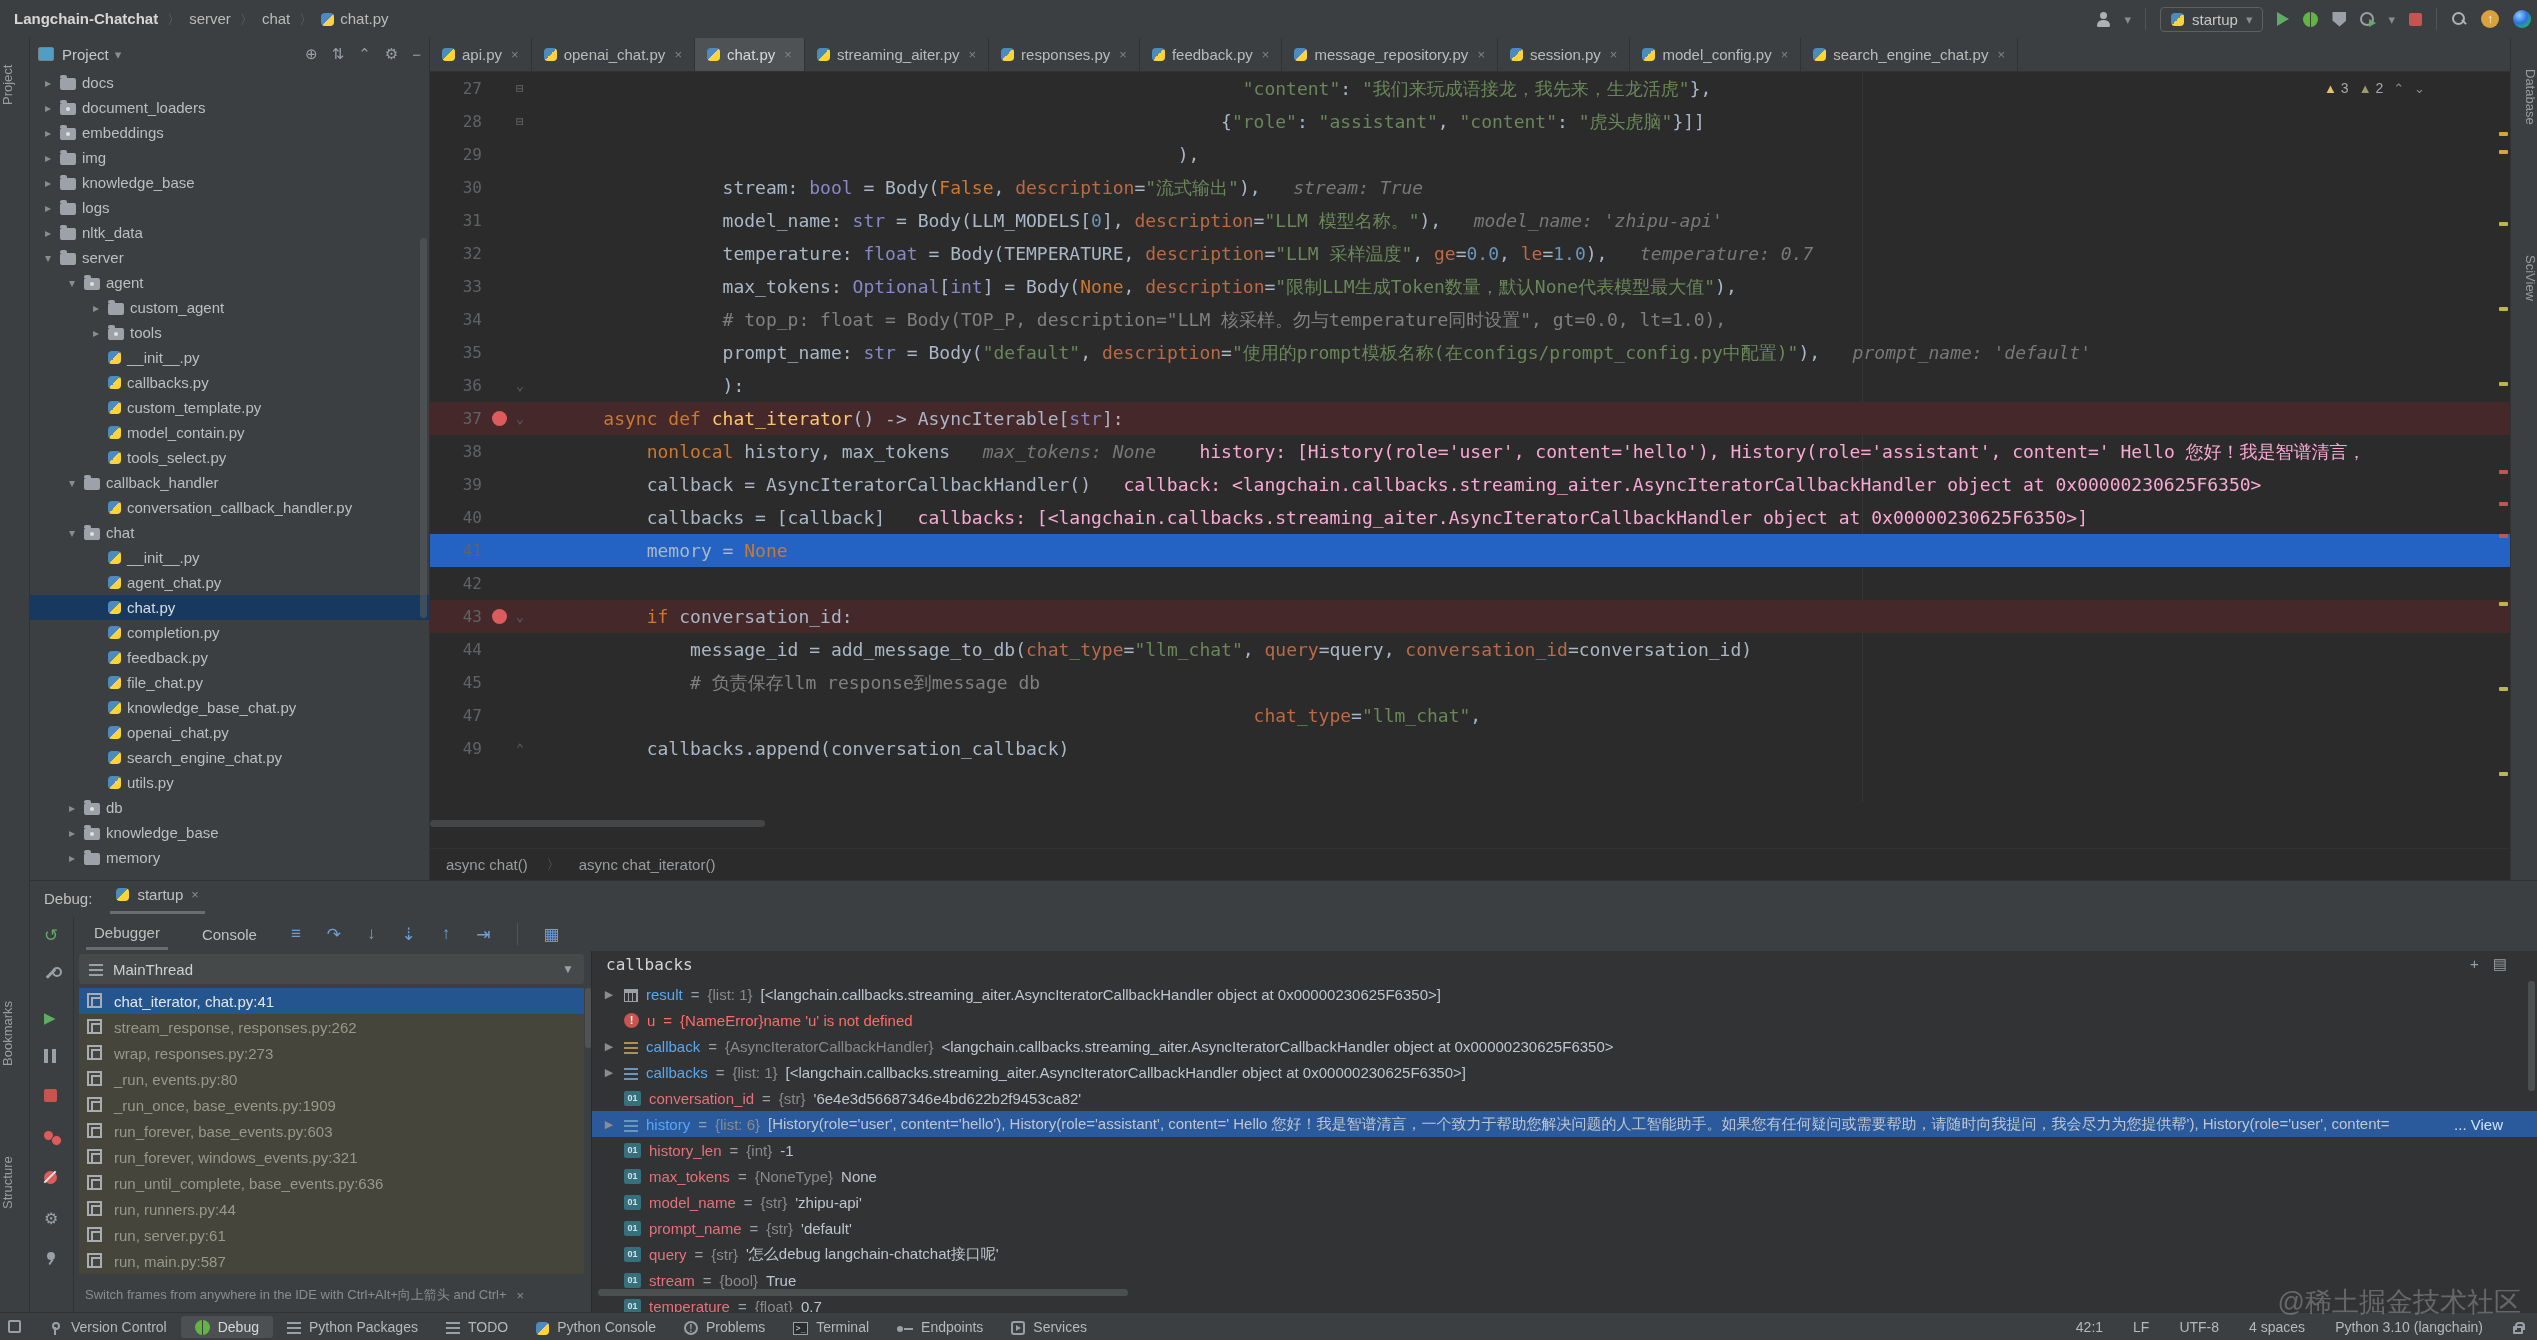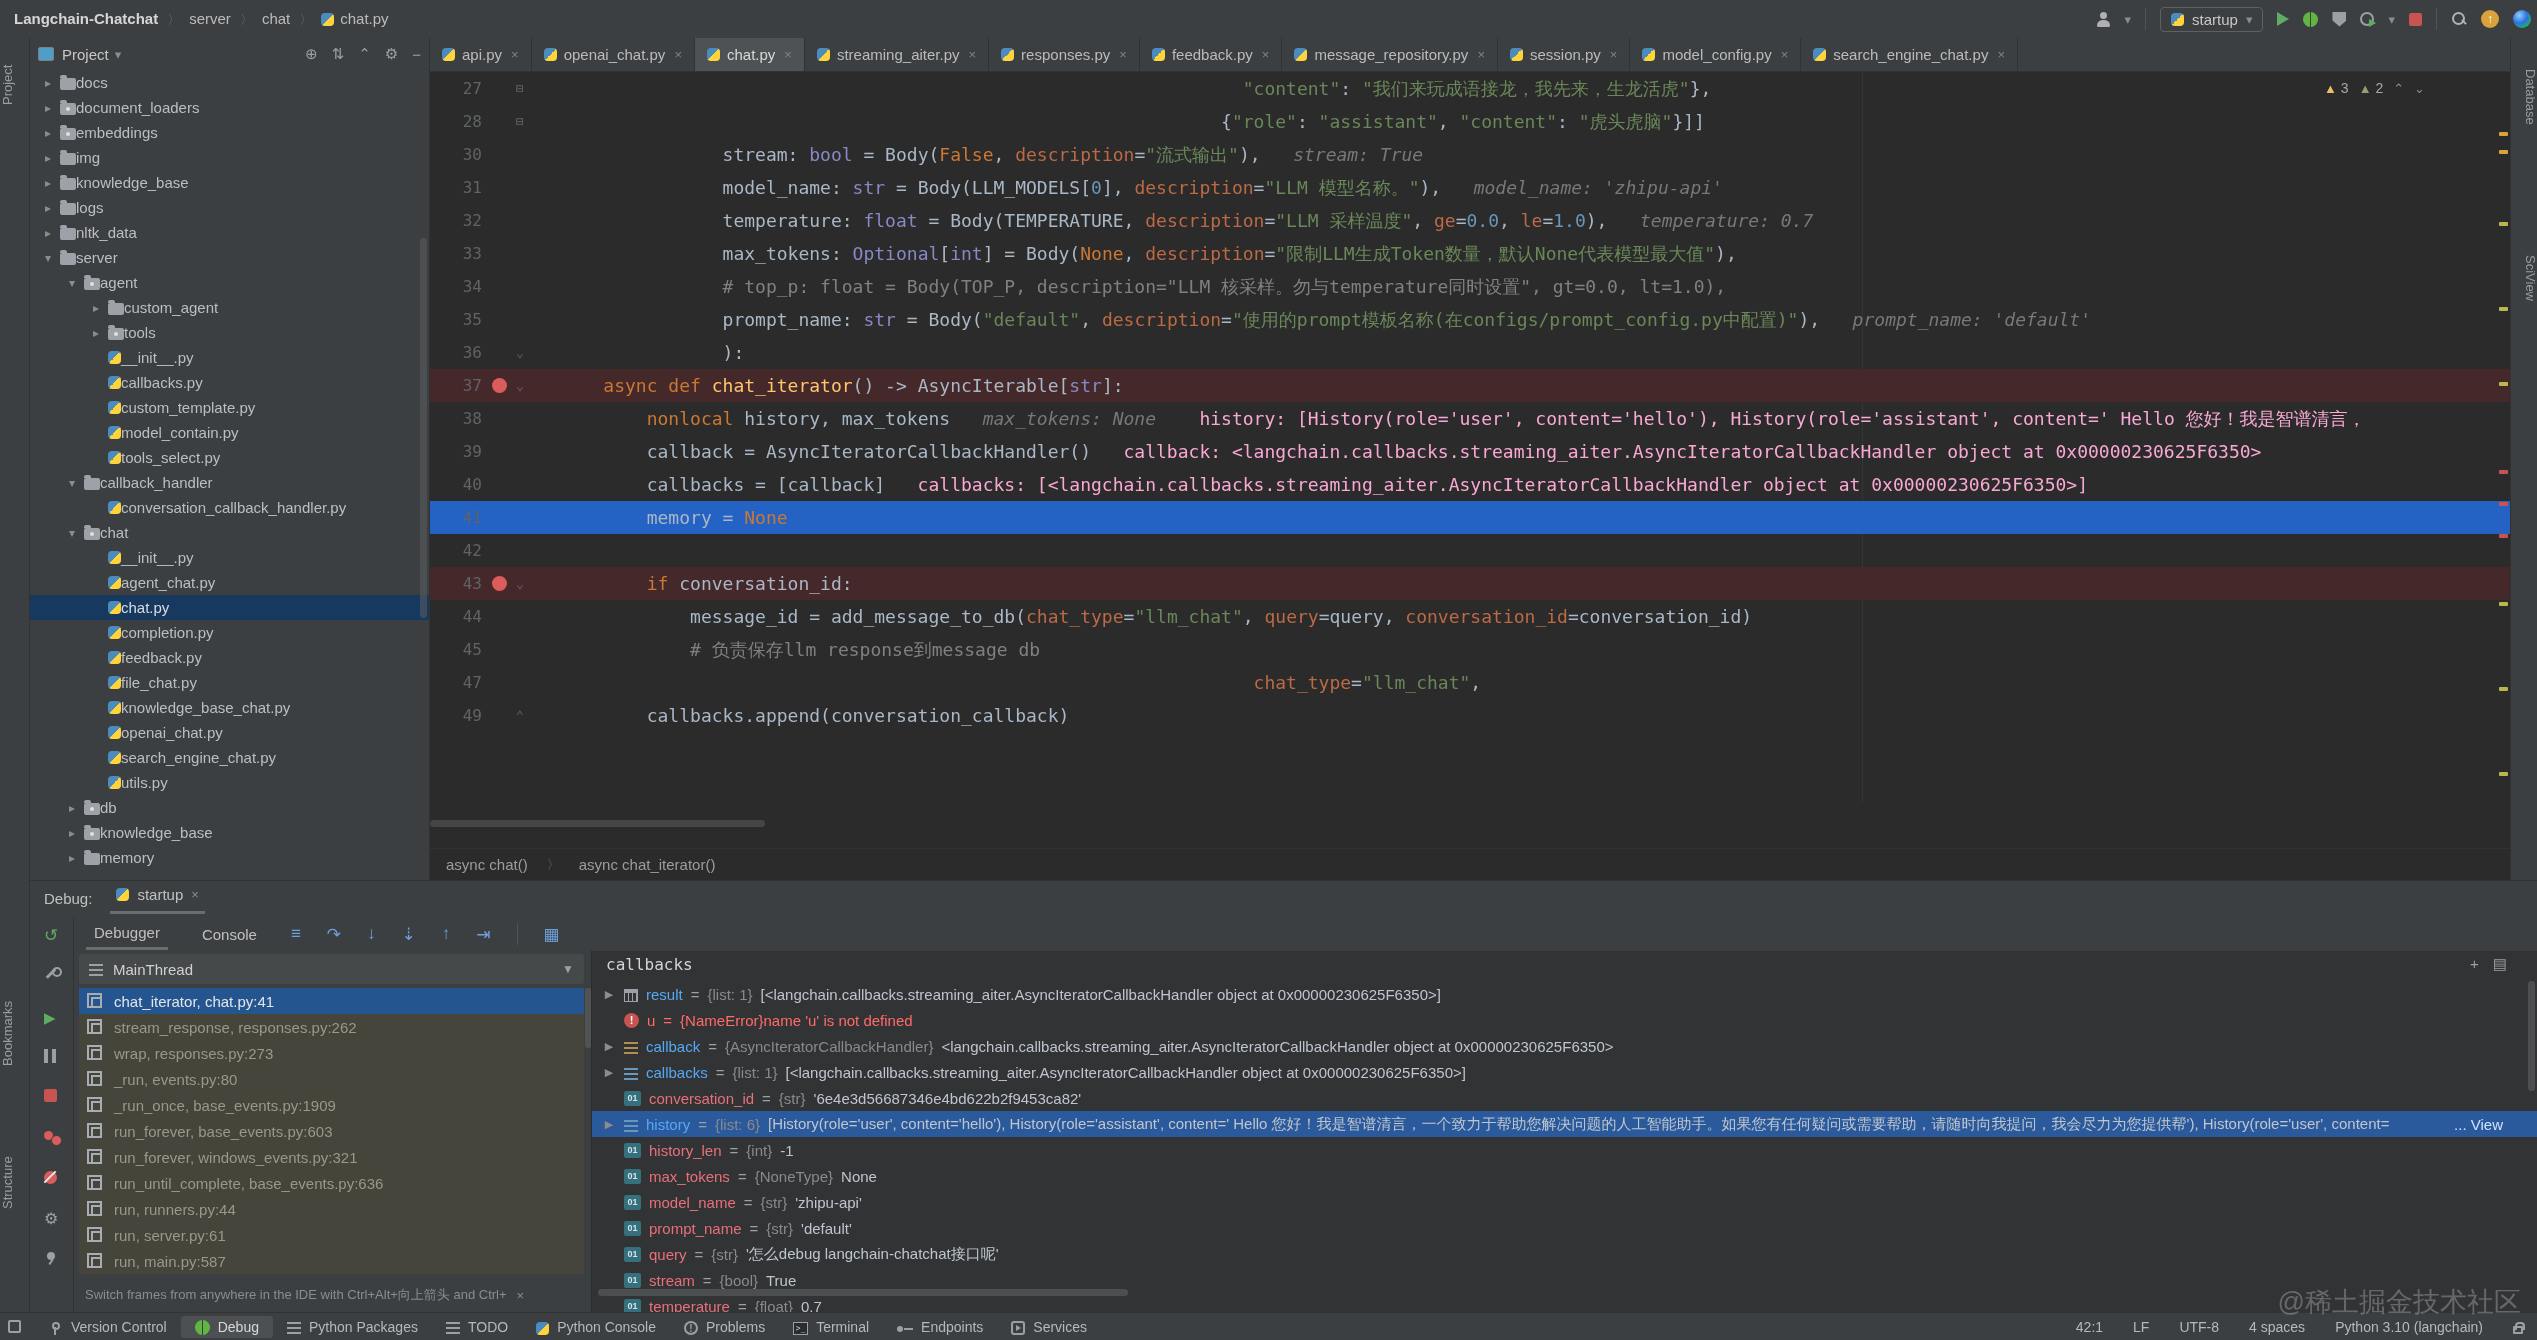--- a/index.html
+++ b/index.html
@@ -86,21 +86,21 @@
   .vlabel-r { position:absolute; left:0; width:27px; color:#9b9ea0; font-size:13px; writing-mode:vertical-rl; text-align:center; }
 
   
   #project { position:absolute; left:30px; top:38px; width:400px; height:842px; background:#3c3f41; border-right:1px solid #323232; overflow:hidden; }
   #project-header { height:32px; display:flex; align-items:center; padding:0 8px; font-size:15px; color:#c7c7c7; }
   #project-header .sp { flex:1; }
   #project-header .hic { color:#9aa0a6; font-size:15px; margin-left:14px; }
   .trow { position:relative; height:25px; display:flex; align-items:center; font-size:15px; color:#bcbec0; white-space:nowrap; }
   .trow .chev { width:12px; color:#8c8c8c; font-size:12px; text-align:center; flex:none; margin-right:6px; }
   .trow.selected { background:#17395f; color:#d8dde2; }
-  .trow .tlabel { }
+  .trow .tlabel { margin-left:6px; }
   #project-scroll { position:absolute; right:2px; top:200px; width:7px; height:380px; background:#595b5d; border-radius:4px; opacity:.6; }
 
   
   #editor { position:absolute; left:430px; top:72px; width:2080px; height:776px; background:#2b2b2b; overflow:hidden; }
   #margin-guide { position:absolute; left:1432px; top:0; width:1px; height:730px; background:#353535; }
   .cline { position:relative; height:33px; line-height:33px; white-space:pre; font-family:"DejaVu Sans Mono","Liberation Mono",monospace; font-size:18px; }
   .cline .gut { position:absolute; left:0; top:0; width:52px; text-align:right; color:#606366; font-size:16px; }
   .cline .bp { position:absolute; left:62px; top:9px; width:15px; height:15px; border-radius:50%; background:#db5c5c; }
   .cline .fold { position:absolute; left:86px; top:0; color:#606366; font-size:13px; }
   .cline .codetxt { position:absolute; left:130px; top:0; right:0; overflow:hidden; }
@@ -425,20 +425,21 @@
         </div>
       </div>
     <div id="project-scroll"></div>
   </div>
 
   <div id="editor">
     <div id="margin-guide"></div>
     <div id="code">
         <div class="cline"><span class="gut">27</span><span class="fold">⊟</span><span class="codetxt"><span class="t">                                                               </span><span class="s">"content"</span><span class="t">: </span><span class="s">"我们来玩成语接龙，我先来，生龙活虎"</span><span class="t">},</span></span></div>
         <div class="cline"><span class="gut">28</span><span class="fold">⊟</span><span class="codetxt"><span class="t">                                                             {</span><span class="s">"role"</span><span class="t">: </span><span class="s">"assistant"</span><span class="t">, </span><span class="s">"content"</span><span class="t">: </span><span class="s">"虎头虎脑"</span><span class="t">}]]</span></span></div>
+        <div class="cline"><span class="gut">29</span><span class="codetxt"><span class="t">                                                         ),</span></span></div>
         <div class="cline"><span class="gut">30</span><span class="codetxt"><span class="t">               stream: </span><span class="ty">bool</span><span class="t"> = Body(</span><span class="k">False</span><span class="t">, </span><span class="pa">description</span><span class="t">=</span><span class="s">"流式输出"</span><span class="t">),</span><span class="hg">   stream: True</span></span></div>
         <div class="cline"><span class="gut">31</span><span class="codetxt"><span class="t">               model_name: </span><span class="ty">str</span><span class="t"> = Body(LLM_MODELS[</span><span class="n">0</span><span class="t">], </span><span class="pa">description</span><span class="t">=</span><span class="s">"LLM 模型名称。"</span><span class="t">),</span><span class="hg">   model_name: 'zhipu-api'</span></span></div>
         <div class="cline"><span class="gut">32</span><span class="codetxt"><span class="t">               temperature: </span><span class="ty">float</span><span class="t"> = Body(TEMPERATURE, </span><span class="pa">description</span><span class="t">=</span><span class="s">"LLM 采样温度"</span><span class="t">, </span><span class="pa">ge</span><span class="t">=</span><span class="n">0.0</span><span class="t">, </span><span class="pa">le</span><span class="t">=</span><span class="n">1.0</span><span class="t">),</span><span class="hg">   temperature: 0.7</span></span></div>
         <div class="cline"><span class="gut">33</span><span class="codetxt"><span class="t">               max_tokens: </span><span class="ty">Optional</span><span class="t">[</span><span class="ty">int</span><span class="t">] = Body(</span><span class="k">None</span><span class="t">, </span><span class="pa">description</span><span class="t">=</span><span class="s">"限制LLM生成Token数量，默认None代表模型最大值"</span><span class="t">),</span></span></div>
         <div class="cline"><span class="gut">34</span><span class="codetxt"><span class="c">               # top_p: float = Body(TOP_P, description="LLM 核采样。勿与temperature同时设置", gt=0.0, lt=1.0),</span></span></div>
         <div class="cline"><span class="gut">35</span><span class="codetxt"><span class="t">               prompt_name: </span><span class="ty">str</span><span class="t"> = Body(</span><span class="s">"default"</span><span class="t">, </span><span class="pa">description</span><span class="t">=</span><span class="s">"使用的prompt模板名称(在configs/prompt_config.py中配置)"</span><span class="t">),</span><span class="hg">   prompt_name: 'default'</span></span></div>
         <div class="cline"><span class="gut">36</span><span class="fold">⌄</span><span class="codetxt"><span class="t">               ):</span></span></div>
         <div class="cline hl-break"><span class="gut">37</span><span class="bp"></span><span class="fold">⌄</span><span class="codetxt"><span class="k">    async def </span><span class="fn">chat_iterator</span><span class="t">() -&gt; AsyncIterable[</span><span class="ty">str</span><span class="t">]:</span></span></div>
         <div class="cline"><span class="gut">38</span><span class="codetxt"><span class="k">        nonlocal </span><span class="t">history, max_tokens</span><span class="hg">   max_tokens: None</span><span class="ha">    history: [History(role='user', content='hello'), History(role='assistant', content=' Hello 您好！我是智谱清言，</span></span></div>
         <div class="cline"><span class="gut">39</span><span class="codetxt"><span class="t">        callback = AsyncIteratorCallbackHandler()</span><span class="ha">   callback: &lt;langchain.callbacks.streaming_aiter.AsyncIteratorCallbackHandler object at 0x00000230625F6350&gt;</span></span></div>

